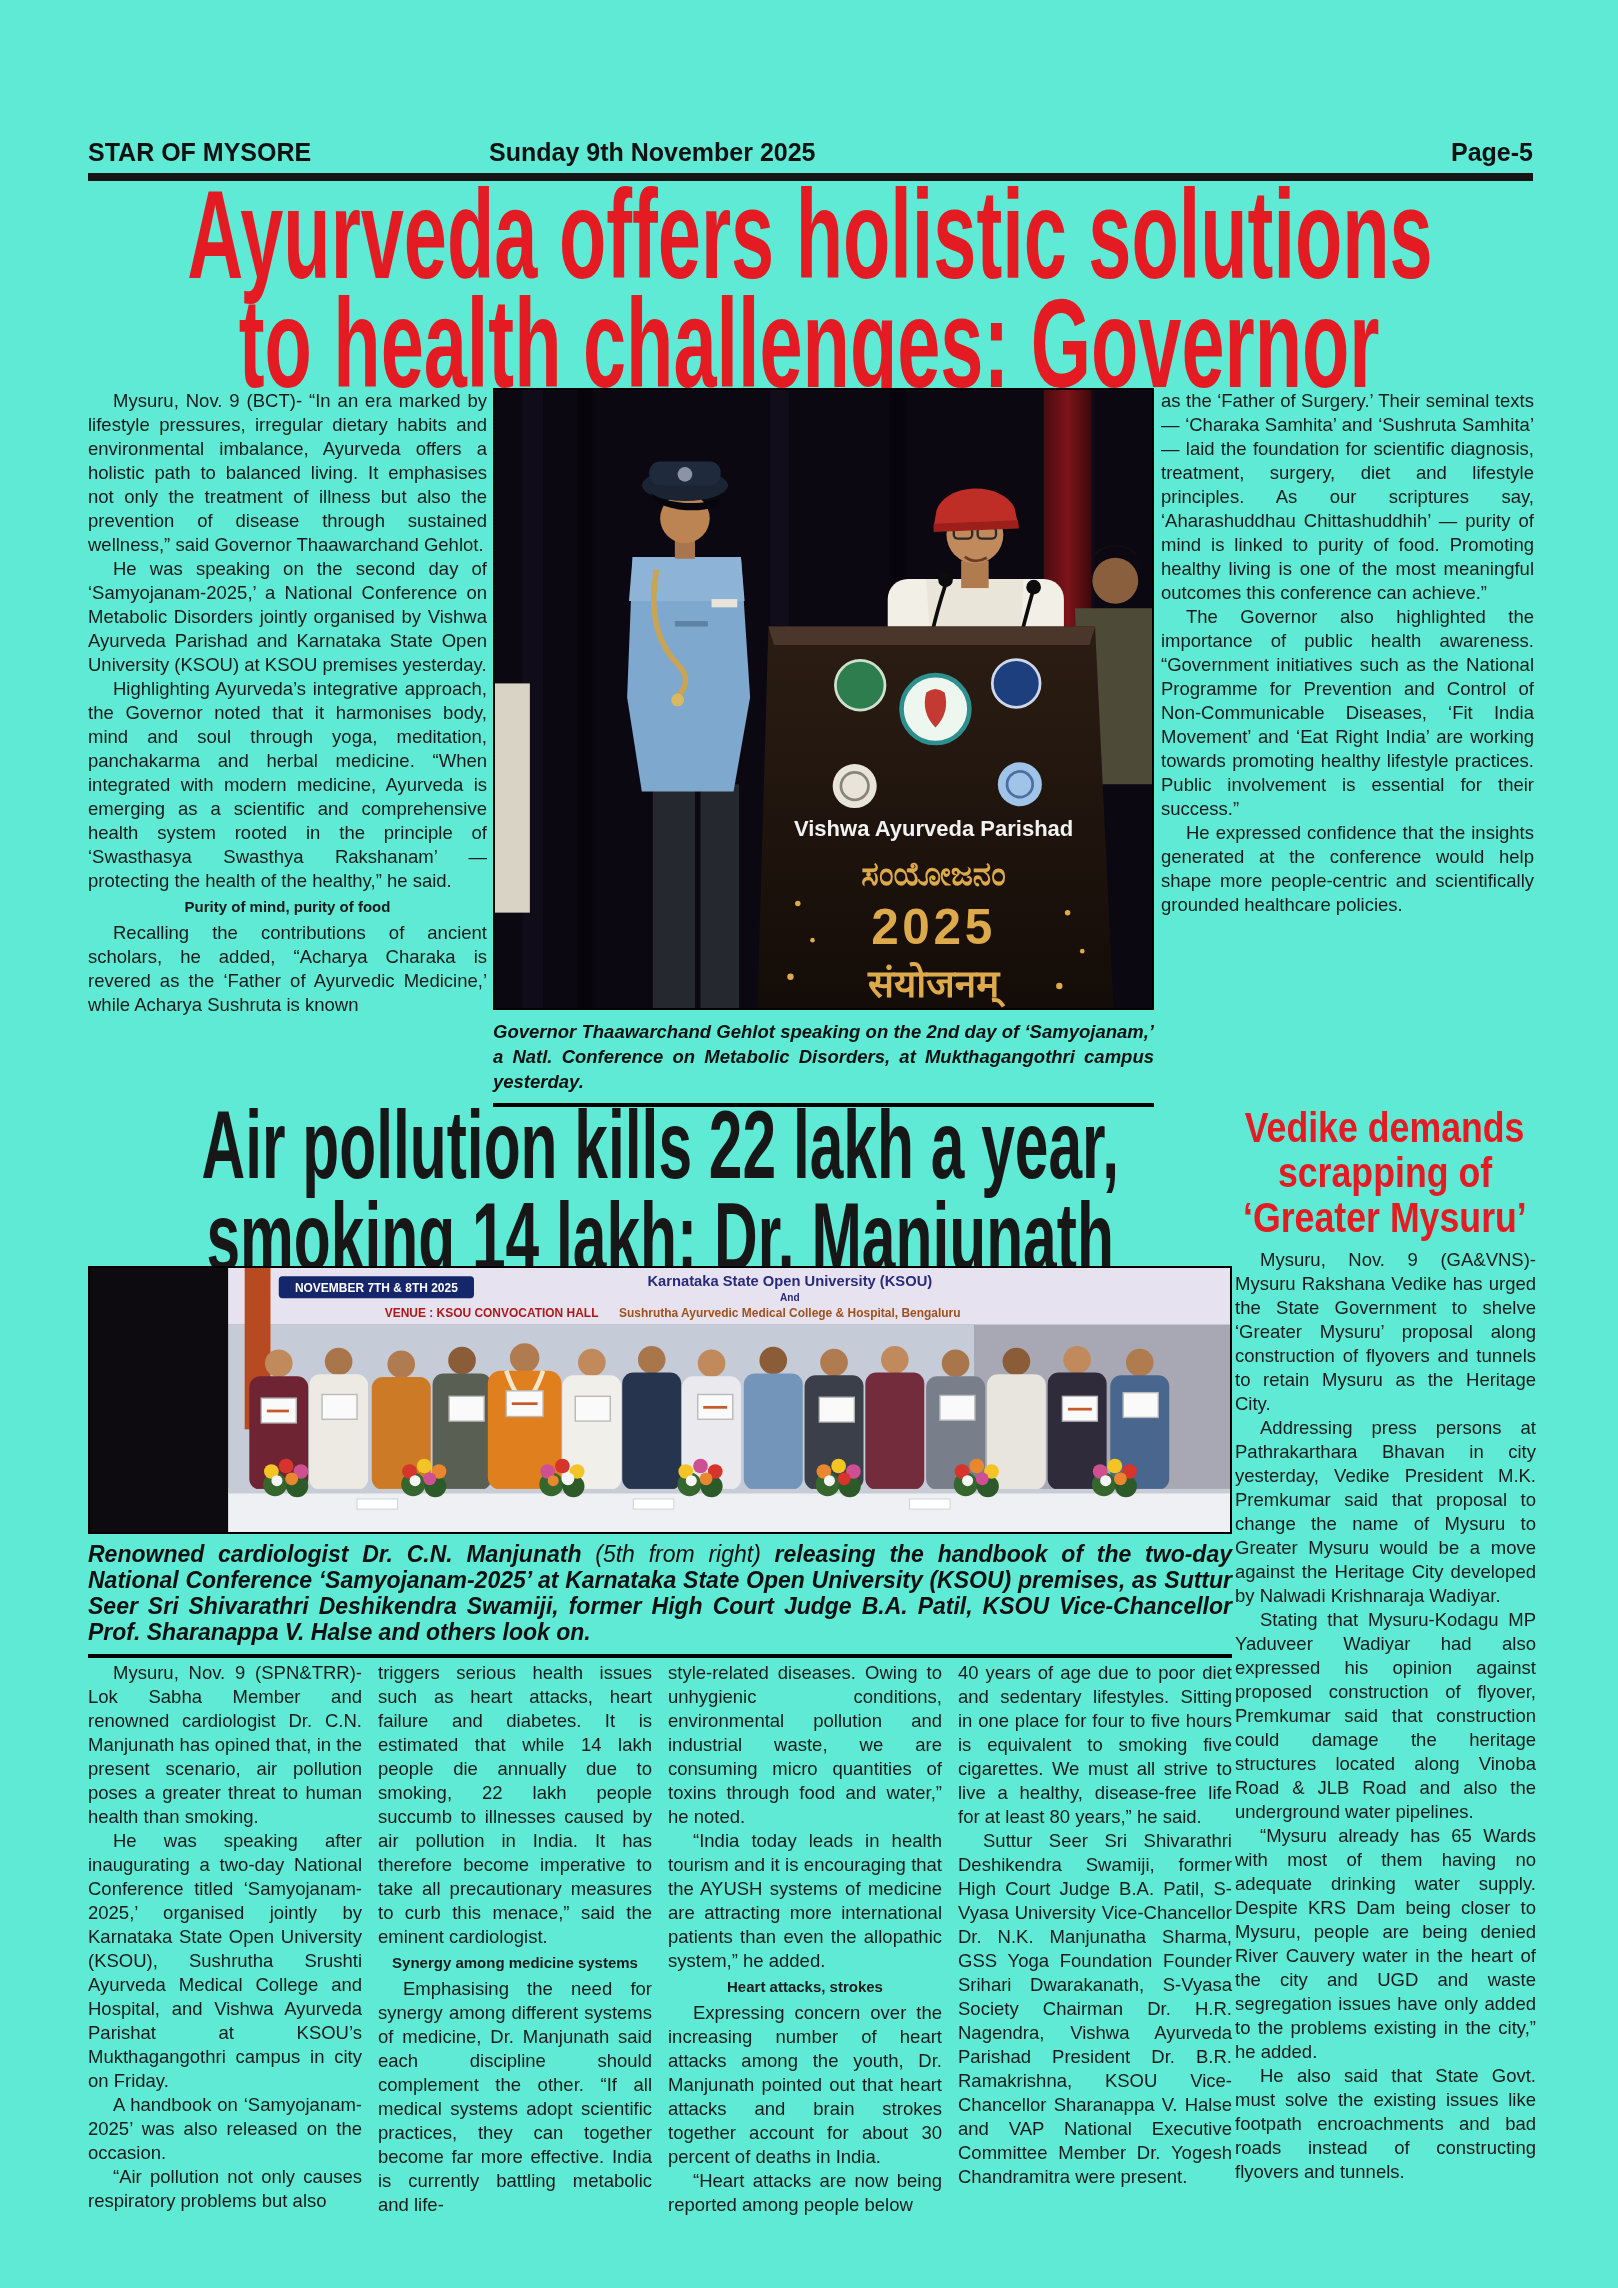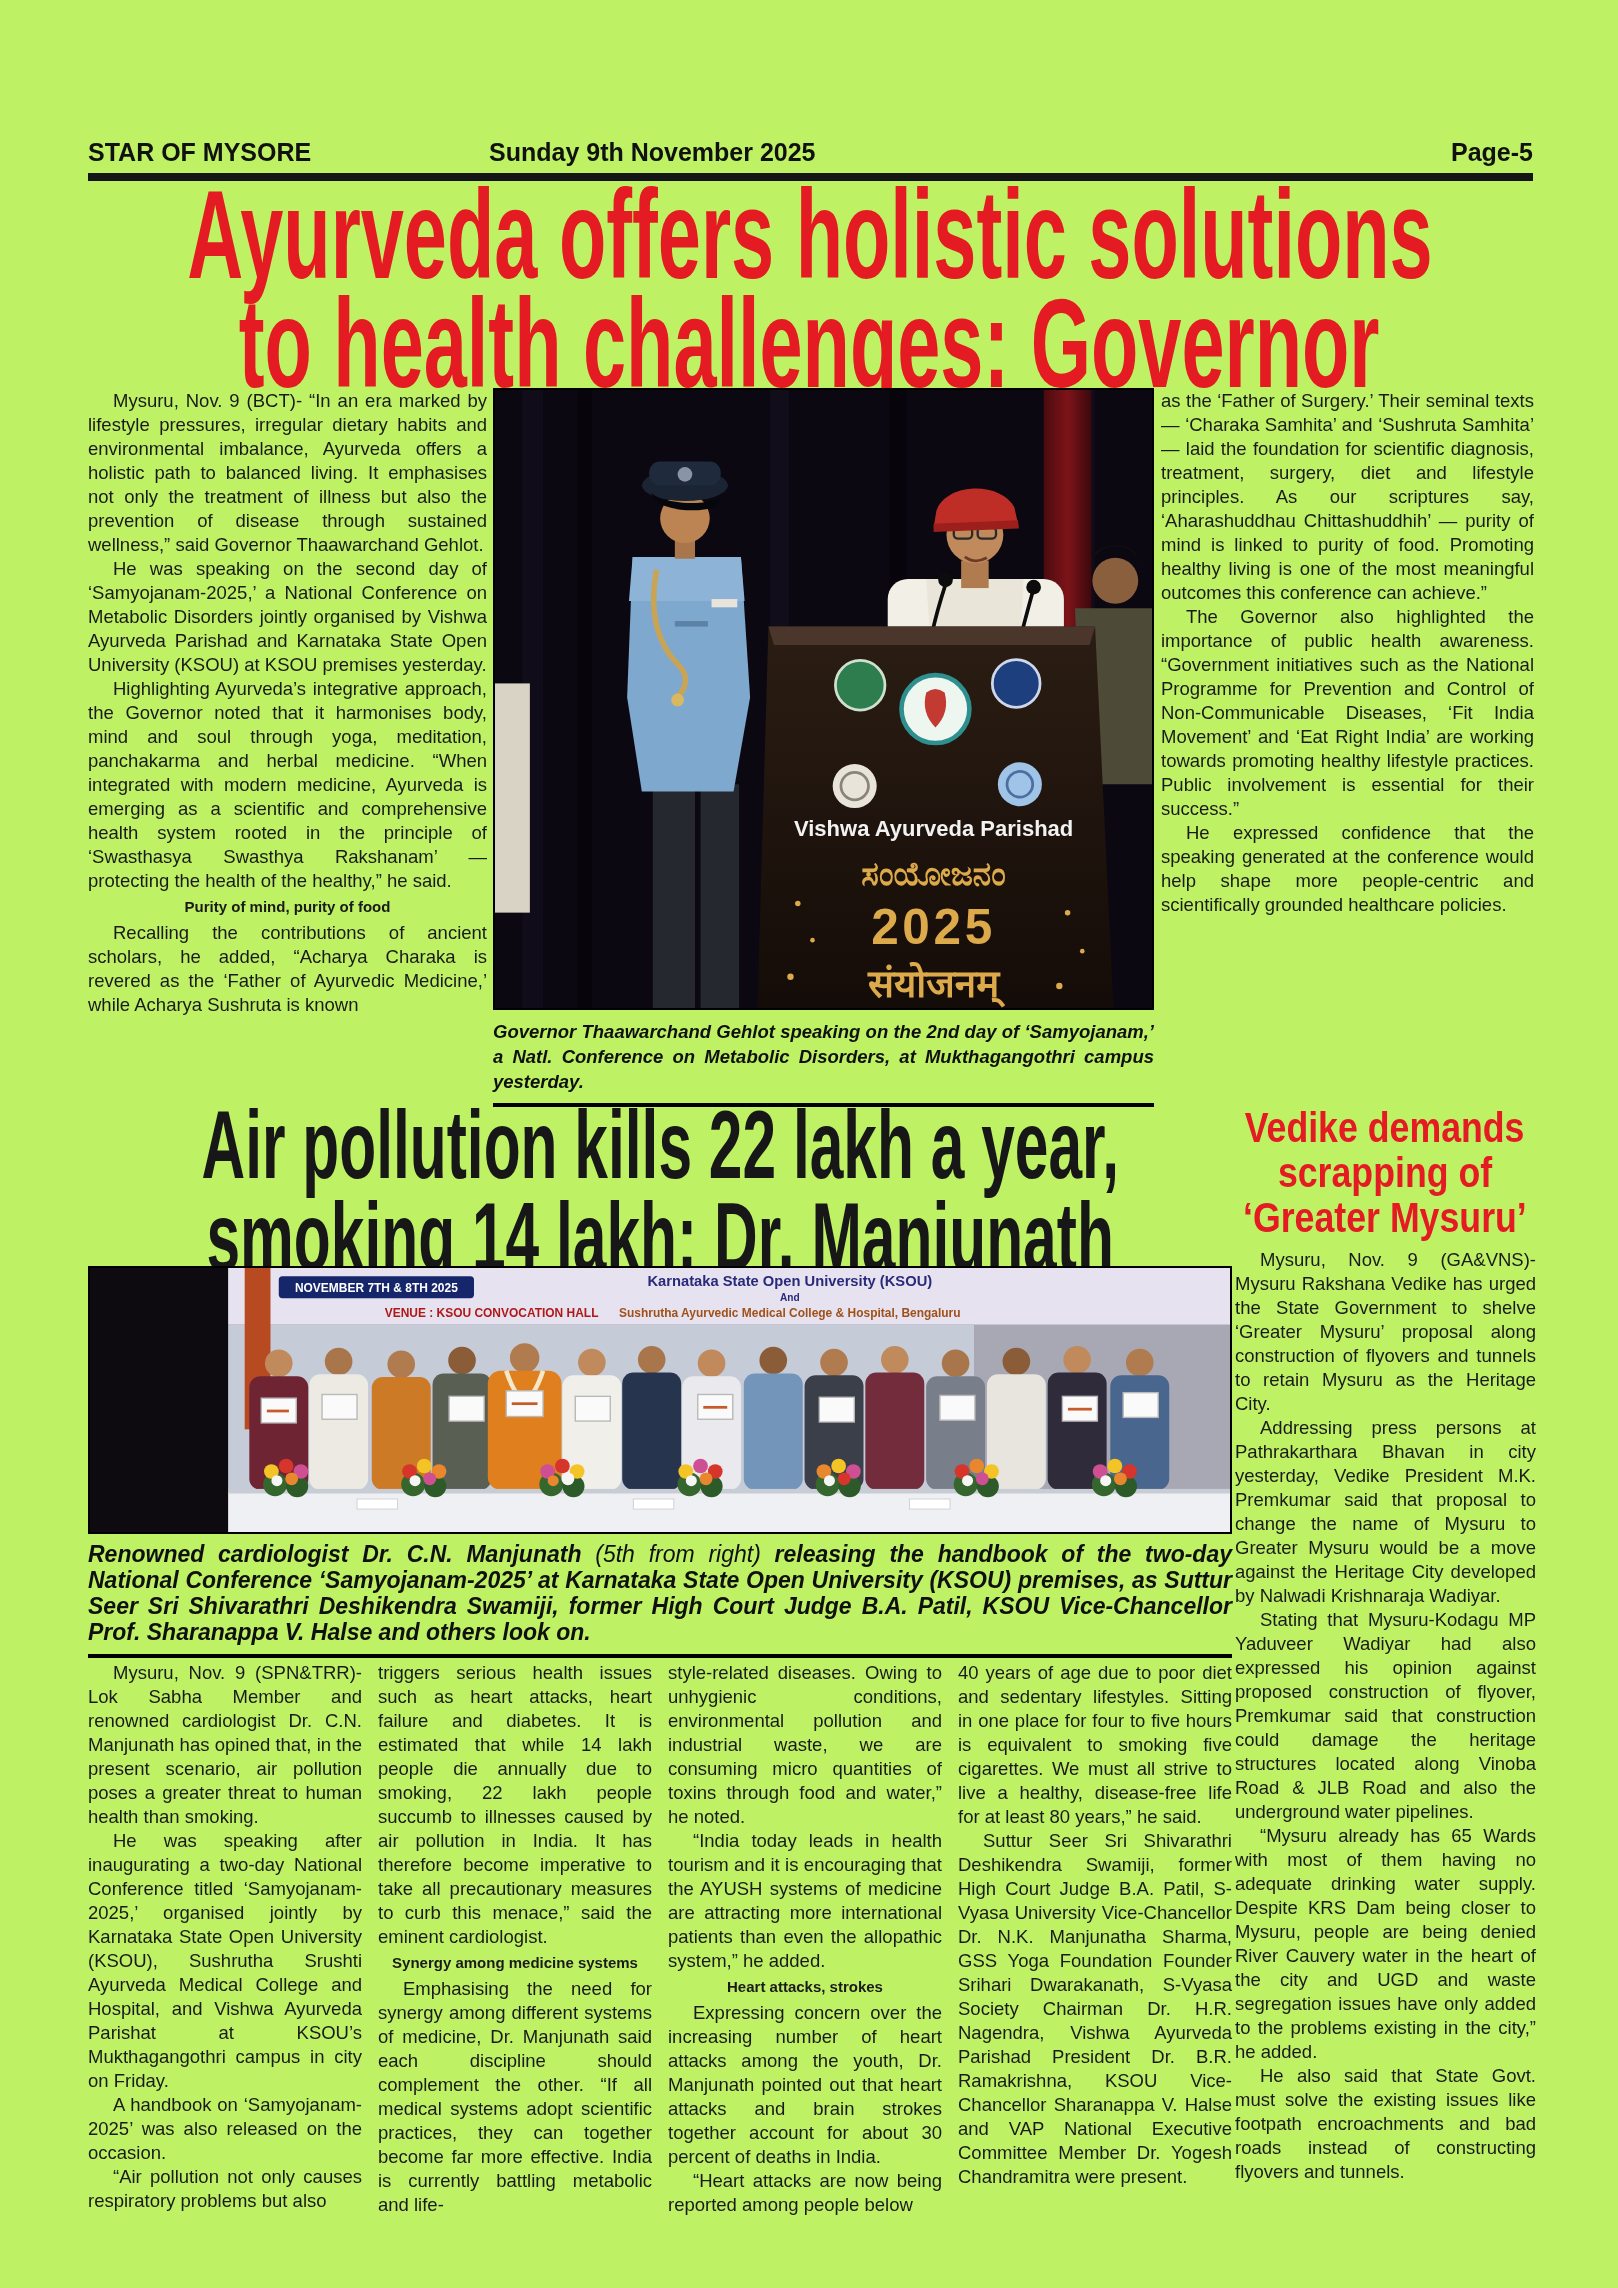--- a/index.html
+++ b/index.html
@@ -1,16 +1,16 @@
 <!DOCTYPE html>
 <html style="font-size:14.8px"><head>
 <meta charset="utf-8">
 <style>
   html,body{margin:0;padding:0;background:#9a9a9a;}
-  .page{position:relative;width:1619px;height:2289px;background:#bef264;margin:0 auto;
+  .page{position:relative;width:1619px;height:2289px;background:#5eead4;margin:0 auto;
         font-family:"Liberation Sans","DejaVu Sans",sans-serif;color:#1a1a1a;overflow:hidden;}
   .abs{position:absolute;}
   
   .masthead{left:88px;top:138px;width:1445px;height:35px;border-bottom:8.3px solid #151515;
             font-size:25px;font-weight:bold;color:#111;}
   .masthead .name{position:absolute;left:0;top:0;}
   .masthead .date{position:absolute;left:401px;top:0;}
   .masthead .page-no{position:absolute;right:0;top:0;}
   
   .h1{left:83px;top:183px;width:1453px;color:#e41b22;font-weight:bold;font-size:127px;}
@@ -164,21 +164,21 @@
             <circle cx="640" cy="612" r="2.5"></circle>
             <circle cx="615" cy="650" r="3.5"></circle>
         </g>
       </g>
     </svg>
   </div>
 
   <div class="abs bodycol a1-right">
     <p>as the ‘Father of Surgery.’ Their seminal texts — ‘Charaka Samhita’ and ‘Sushruta Samhita’ — laid the foundation for scientific diagnosis, treatment, surgery, diet and lifestyle principles. As our scriptures say, ‘Aharashuddhau Chittashuddhih’ — purity of mind is linked to purity of food. Promoting healthy living is one of the most meaningful outcomes this conference can achieve.”</p>
     <p class="ind">The Governor also highlighted the importance of public health awareness. “Government initiatives such as the National Programme for Prevention and Control of Non-Communicable Diseases, ‘Fit India Movement’ and ‘Eat Right India’ are working towards promoting healthy lifestyle practices. Public involvement is essential for their success.”</p>
-    <p class="ind">He expressed confidence that the speaking generated at the conference would help shape more people-centric and scientifically grounded healthcare policies.</p>
+    <p class="ind">He expressed confidence that the insights generated at the conference would help shape more people-centric and scientifically grounded healthcare policies.</p>
   </div>
 
   <div class="abs caption caption1">Governor Thaawarchand Gehlot speaking on the 2nd day of ‘Samyojanam,’ a Natl. Conference on Metabolic Disorders, at Mukthagangothri campus yesterday.</div>
 
   <div class="abs h2">
     <div class="line">
         <span class="cond sx63">Air pollution kills 22 lakh a year,</span>
       </div>
     <div class="line">
         <span class="cond sx63">smoking 14 lakh: Dr. Manjunath</span>

